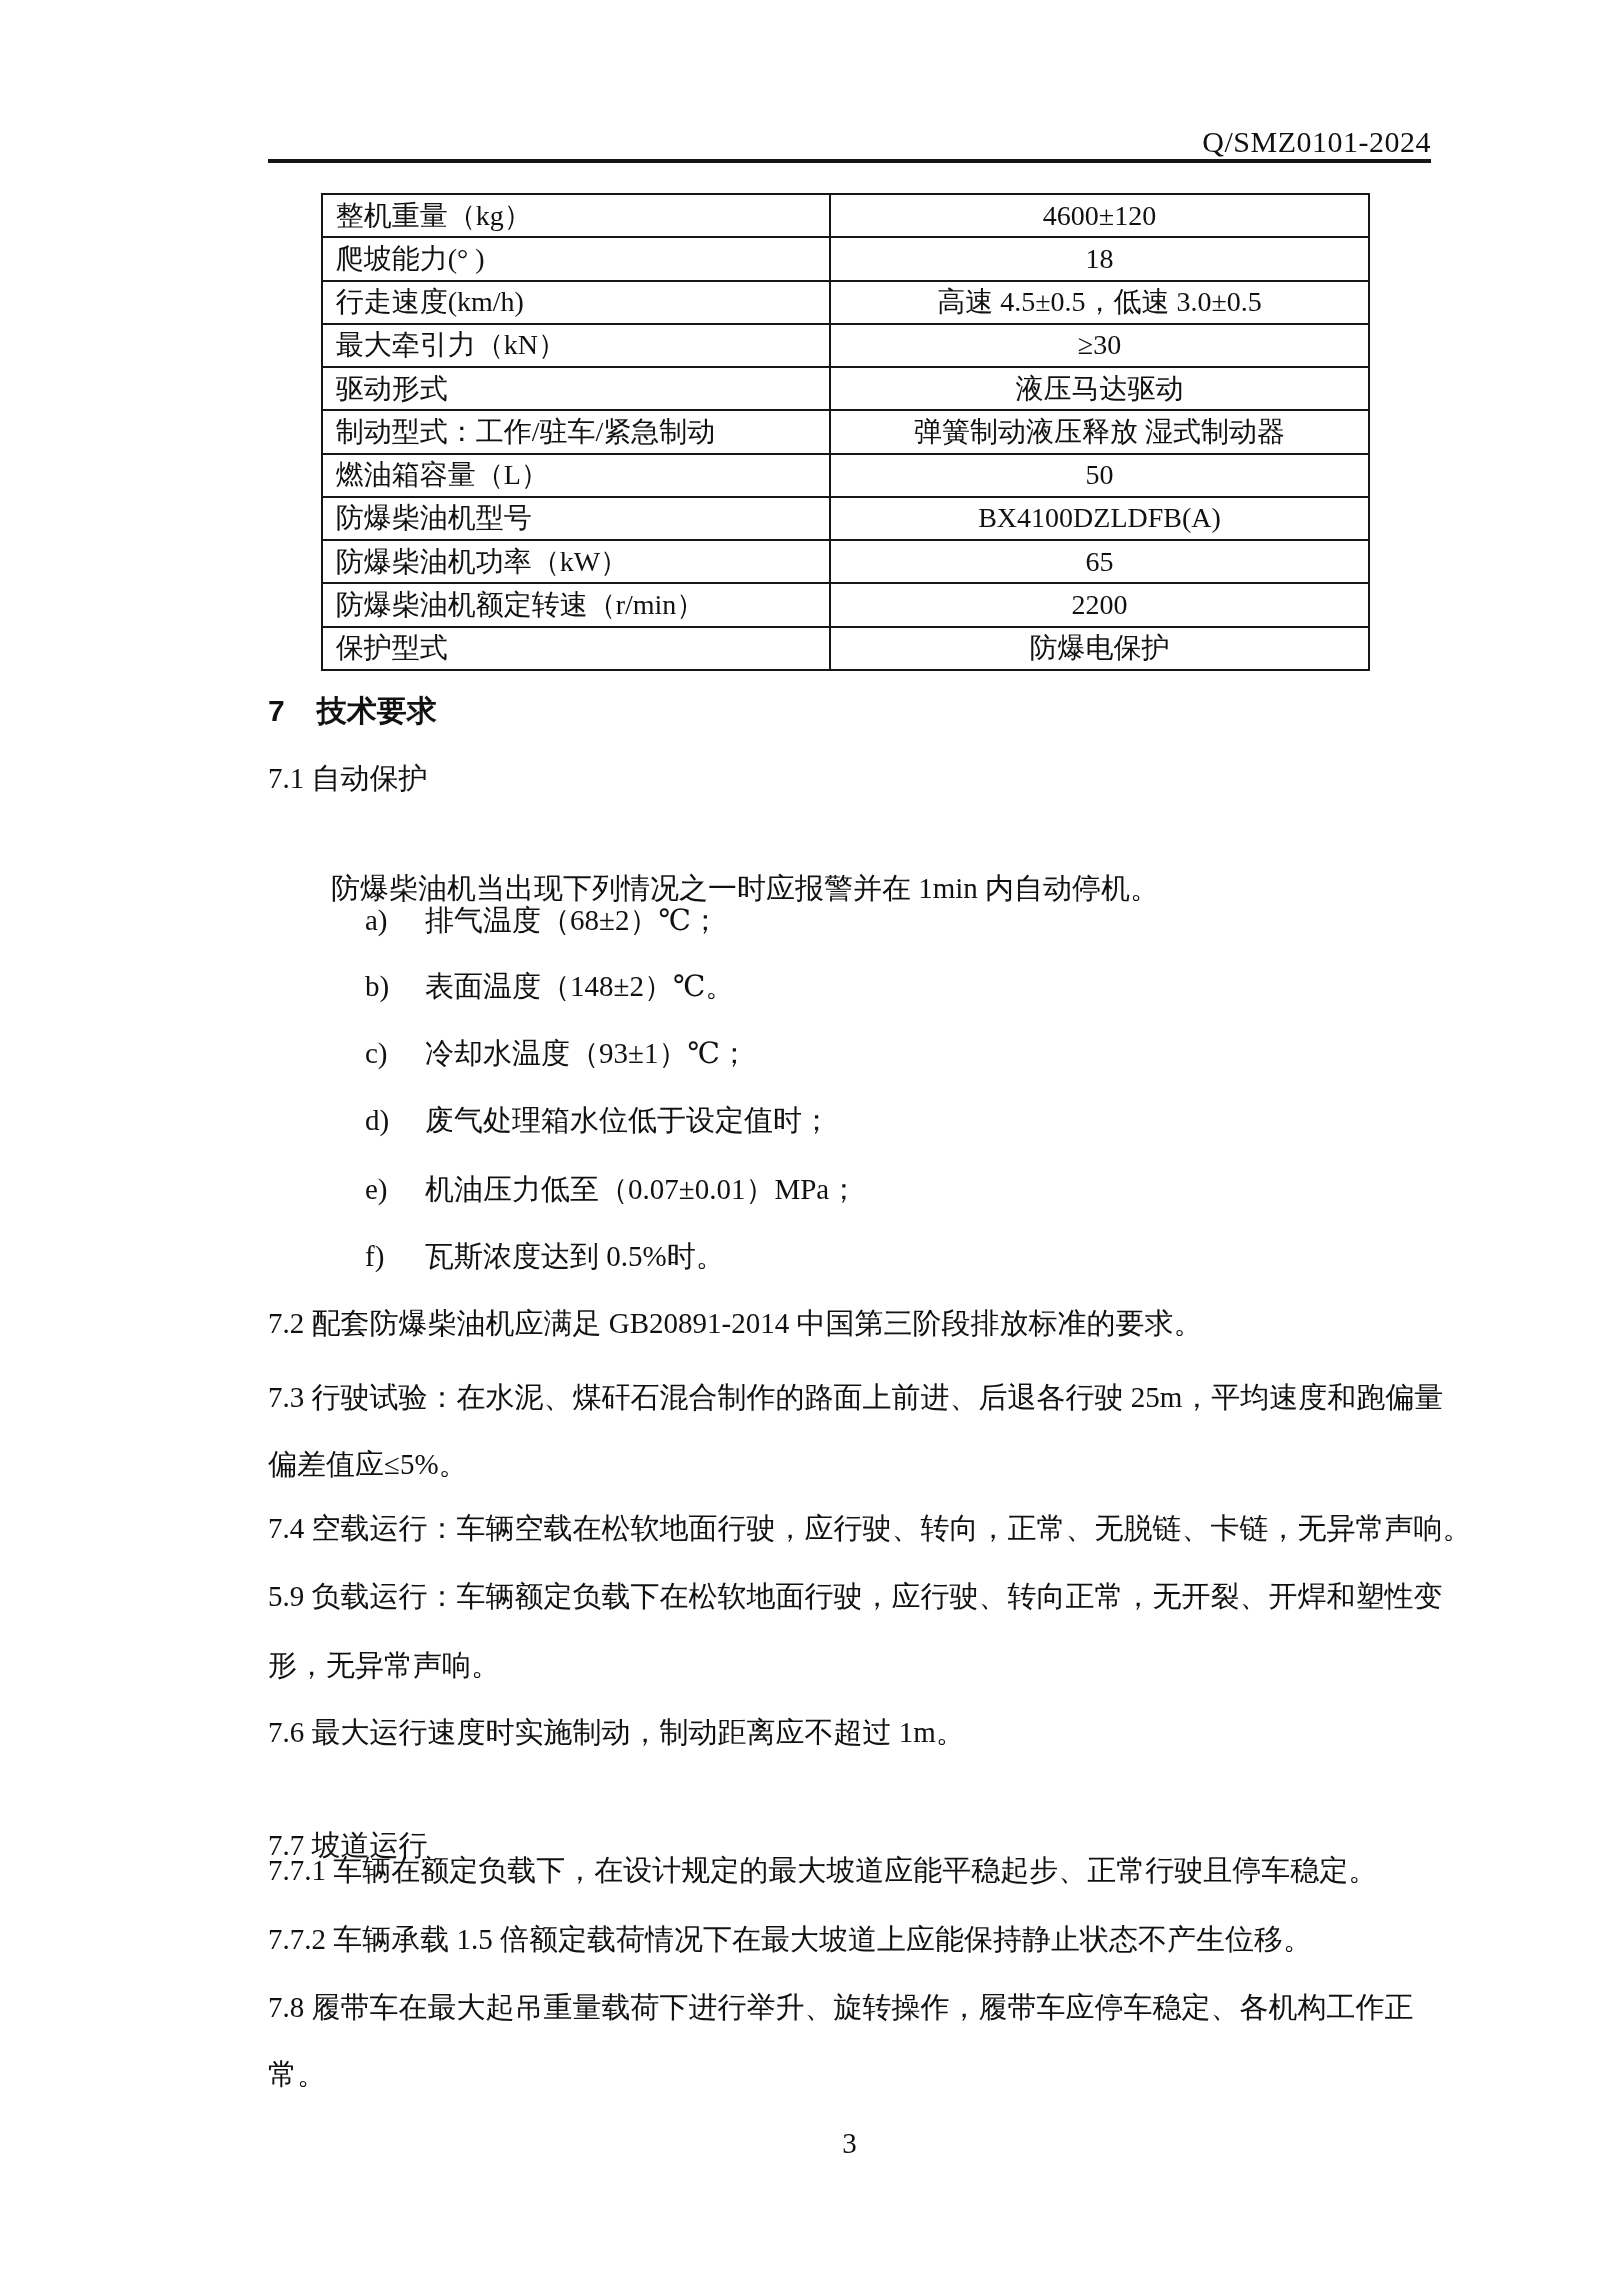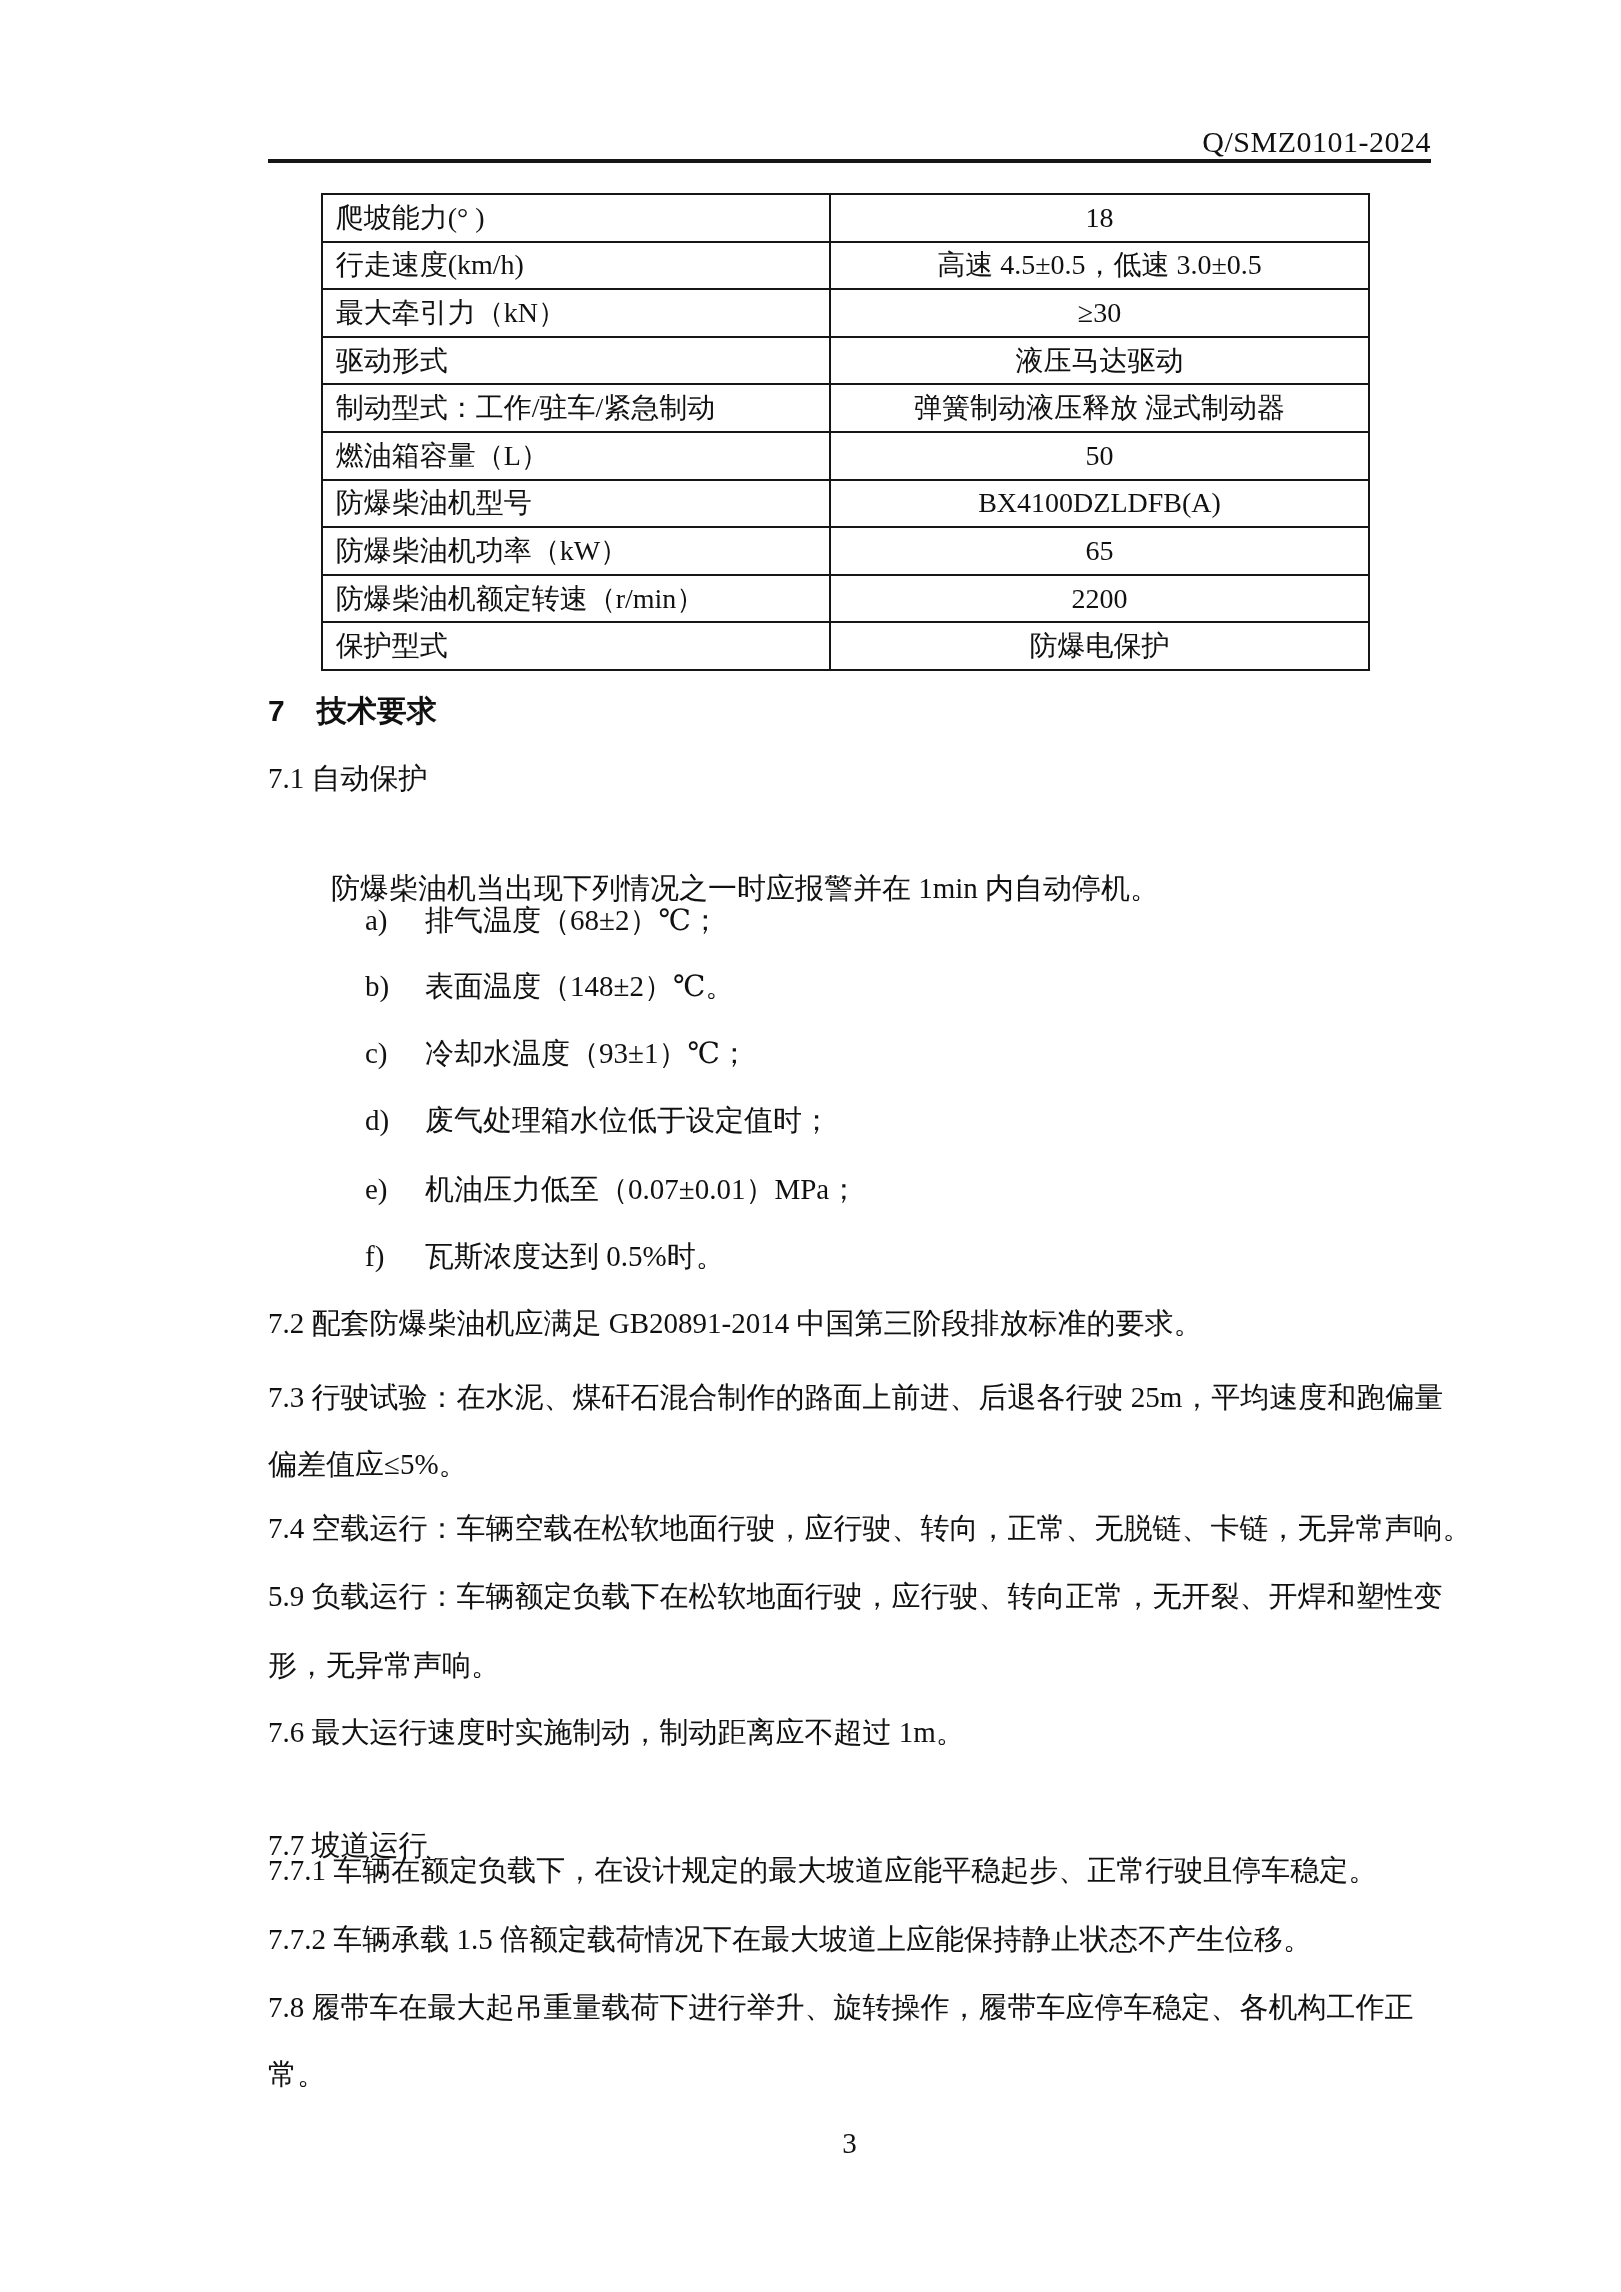--- a/index.html
+++ b/index.html
@@ -88,20 +88,24 @@
 <body>
 
 <div class="page">
 
   <div class="header-code">Q/SMZ0101-2024</div>
   <div class="header-rule"></div>
 
   <table class="spec-table">
     <tbody>
       <tr>
+        <td class="spec-label">整机重量（kg）</td>
+        <td class="spec-value">4600±120</td>
+      </tr>
+      <tr>
         <td class="spec-label">爬坡能力(° )</td>
         <td class="spec-value">18</td>
       </tr>
       <tr>
         <td class="spec-label">行走速度(km/h)</td>
         <td class="spec-value">高速 4.5±0.5，低速 3.0±0.5</td>
       </tr>
       <tr>
         <td class="spec-label">最大牵引力（kN）</td>
         <td class="spec-value">≥30</td>

